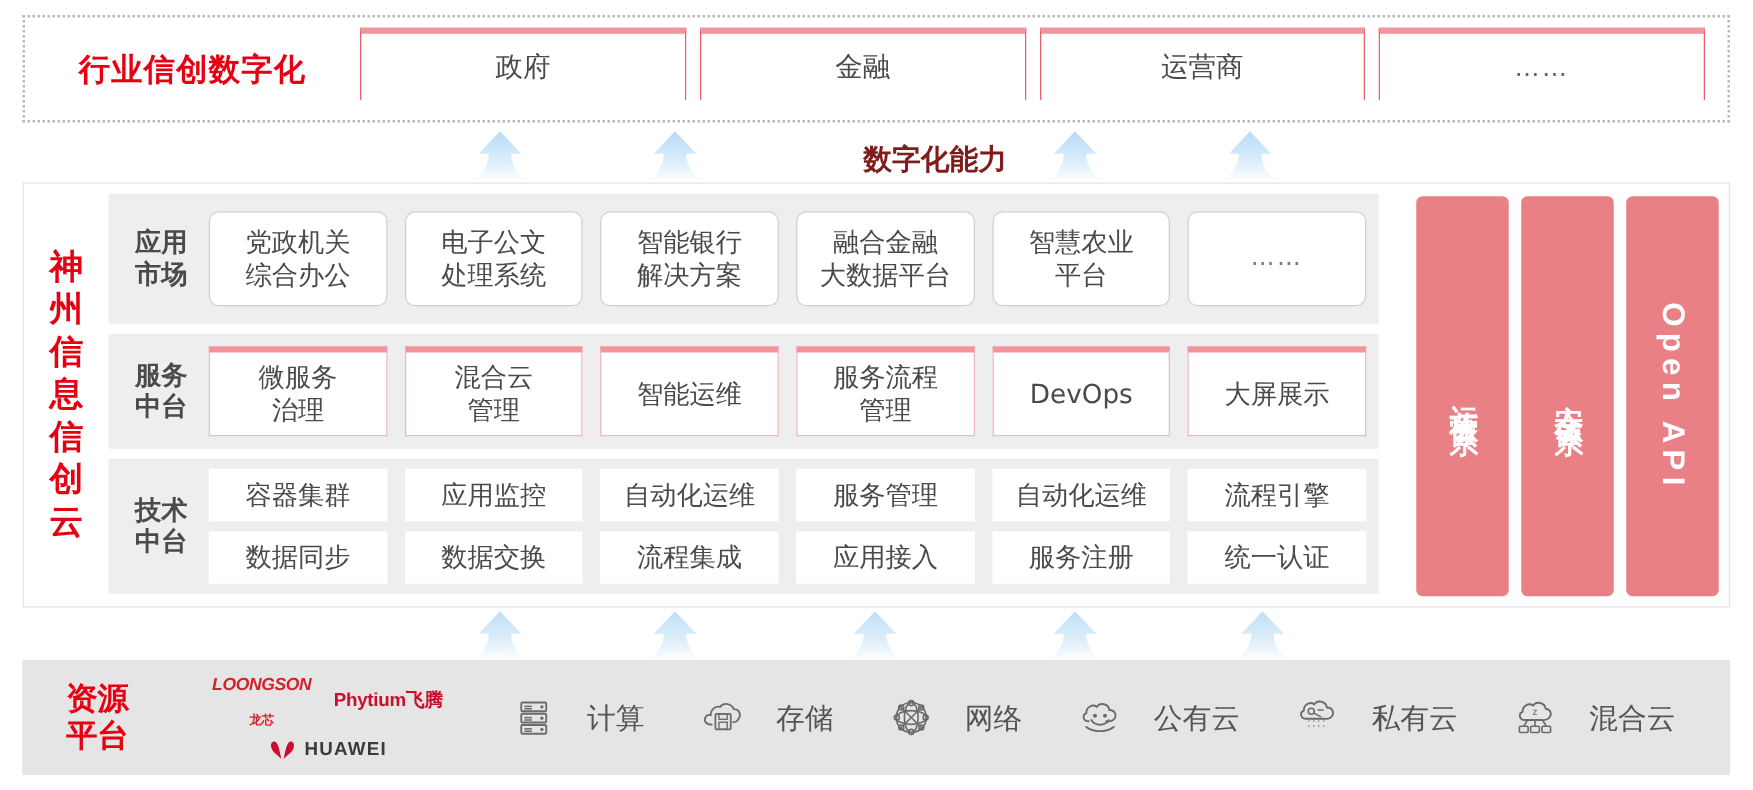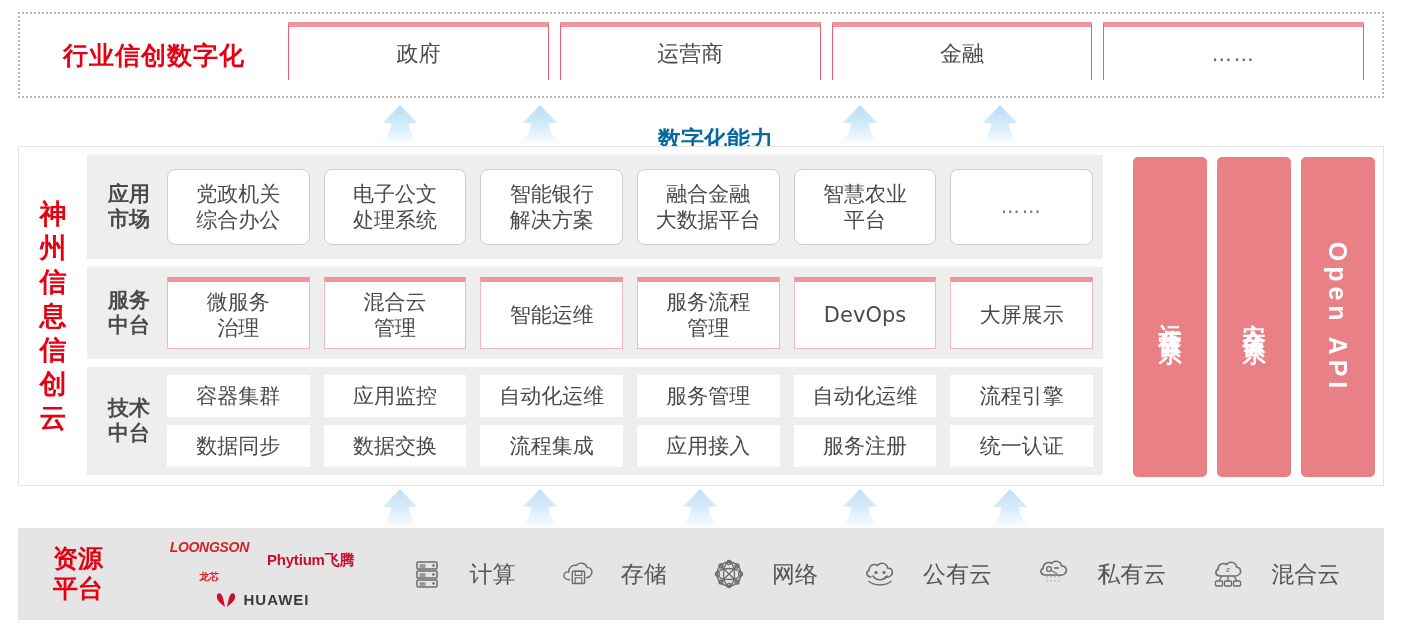--- a/index.html
+++ b/index.html
@@ -30,22 +30,22 @@
     font-size: 22px; color: #4a4a4a; position: relative; top: -4px;
     font-family: "DejaVu Sans", "Liberation Sans", sans-serif;
   }
   .ind-card.dots { font-size: 20px; letter-spacing: 2px; color: #666; }
 
   
   .arrow-band-top {
     position: absolute; left: 18px; top: 102px; width: 1366px; height: 44px;
   }
   .cap-label {
-    position: absolute; left: 640px; top: 22px; width: 180px; text-align: left;
-    color: #0369a1; font-size: 23px; font-weight: bold;
+    position: absolute; left: 640px; top: 10px; width: 180px; text-align: center;
+    color: #7f1d1d; font-size: 23px; font-weight: bold;
     font-family: "DejaVu Sans", "Liberation Sans", sans-serif;
   }
   .up-arrow {
     position: absolute; bottom: 0; width: 58px; height: 42px;
   }
 
   
   .cloud-box {
     position: absolute; left: 18px; top: 146px; width: 1366px; height: 340px;
     border: 1px solid #e4e4e4; background: #fff;
@@ -169,22 +169,22 @@
 </style>
 </head>
 <body>
 
 <div class="page">
 
   <div class="industry-band">
     <div class="industry-title">行业信创数字化</div>
     <div class="industry-cards">
       <div class="ind-card">政府</div>
+      <div class="ind-card">金融</div>
       <div class="ind-card">运营商</div>
-      <div class="ind-card">金融</div>
       <div class="ind-card dots">……</div>
     </div>
   </div>
 
   <div class="arrow-band-top">
     <div class="cap-label">数字化能力</div>
 
     <svg class="up-arrow" style="left:353px" viewBox="0 0 58 42">
       <defs>
           <linearGradient id="ag1" x1="0" y1="1" x2="0" y2="0">

